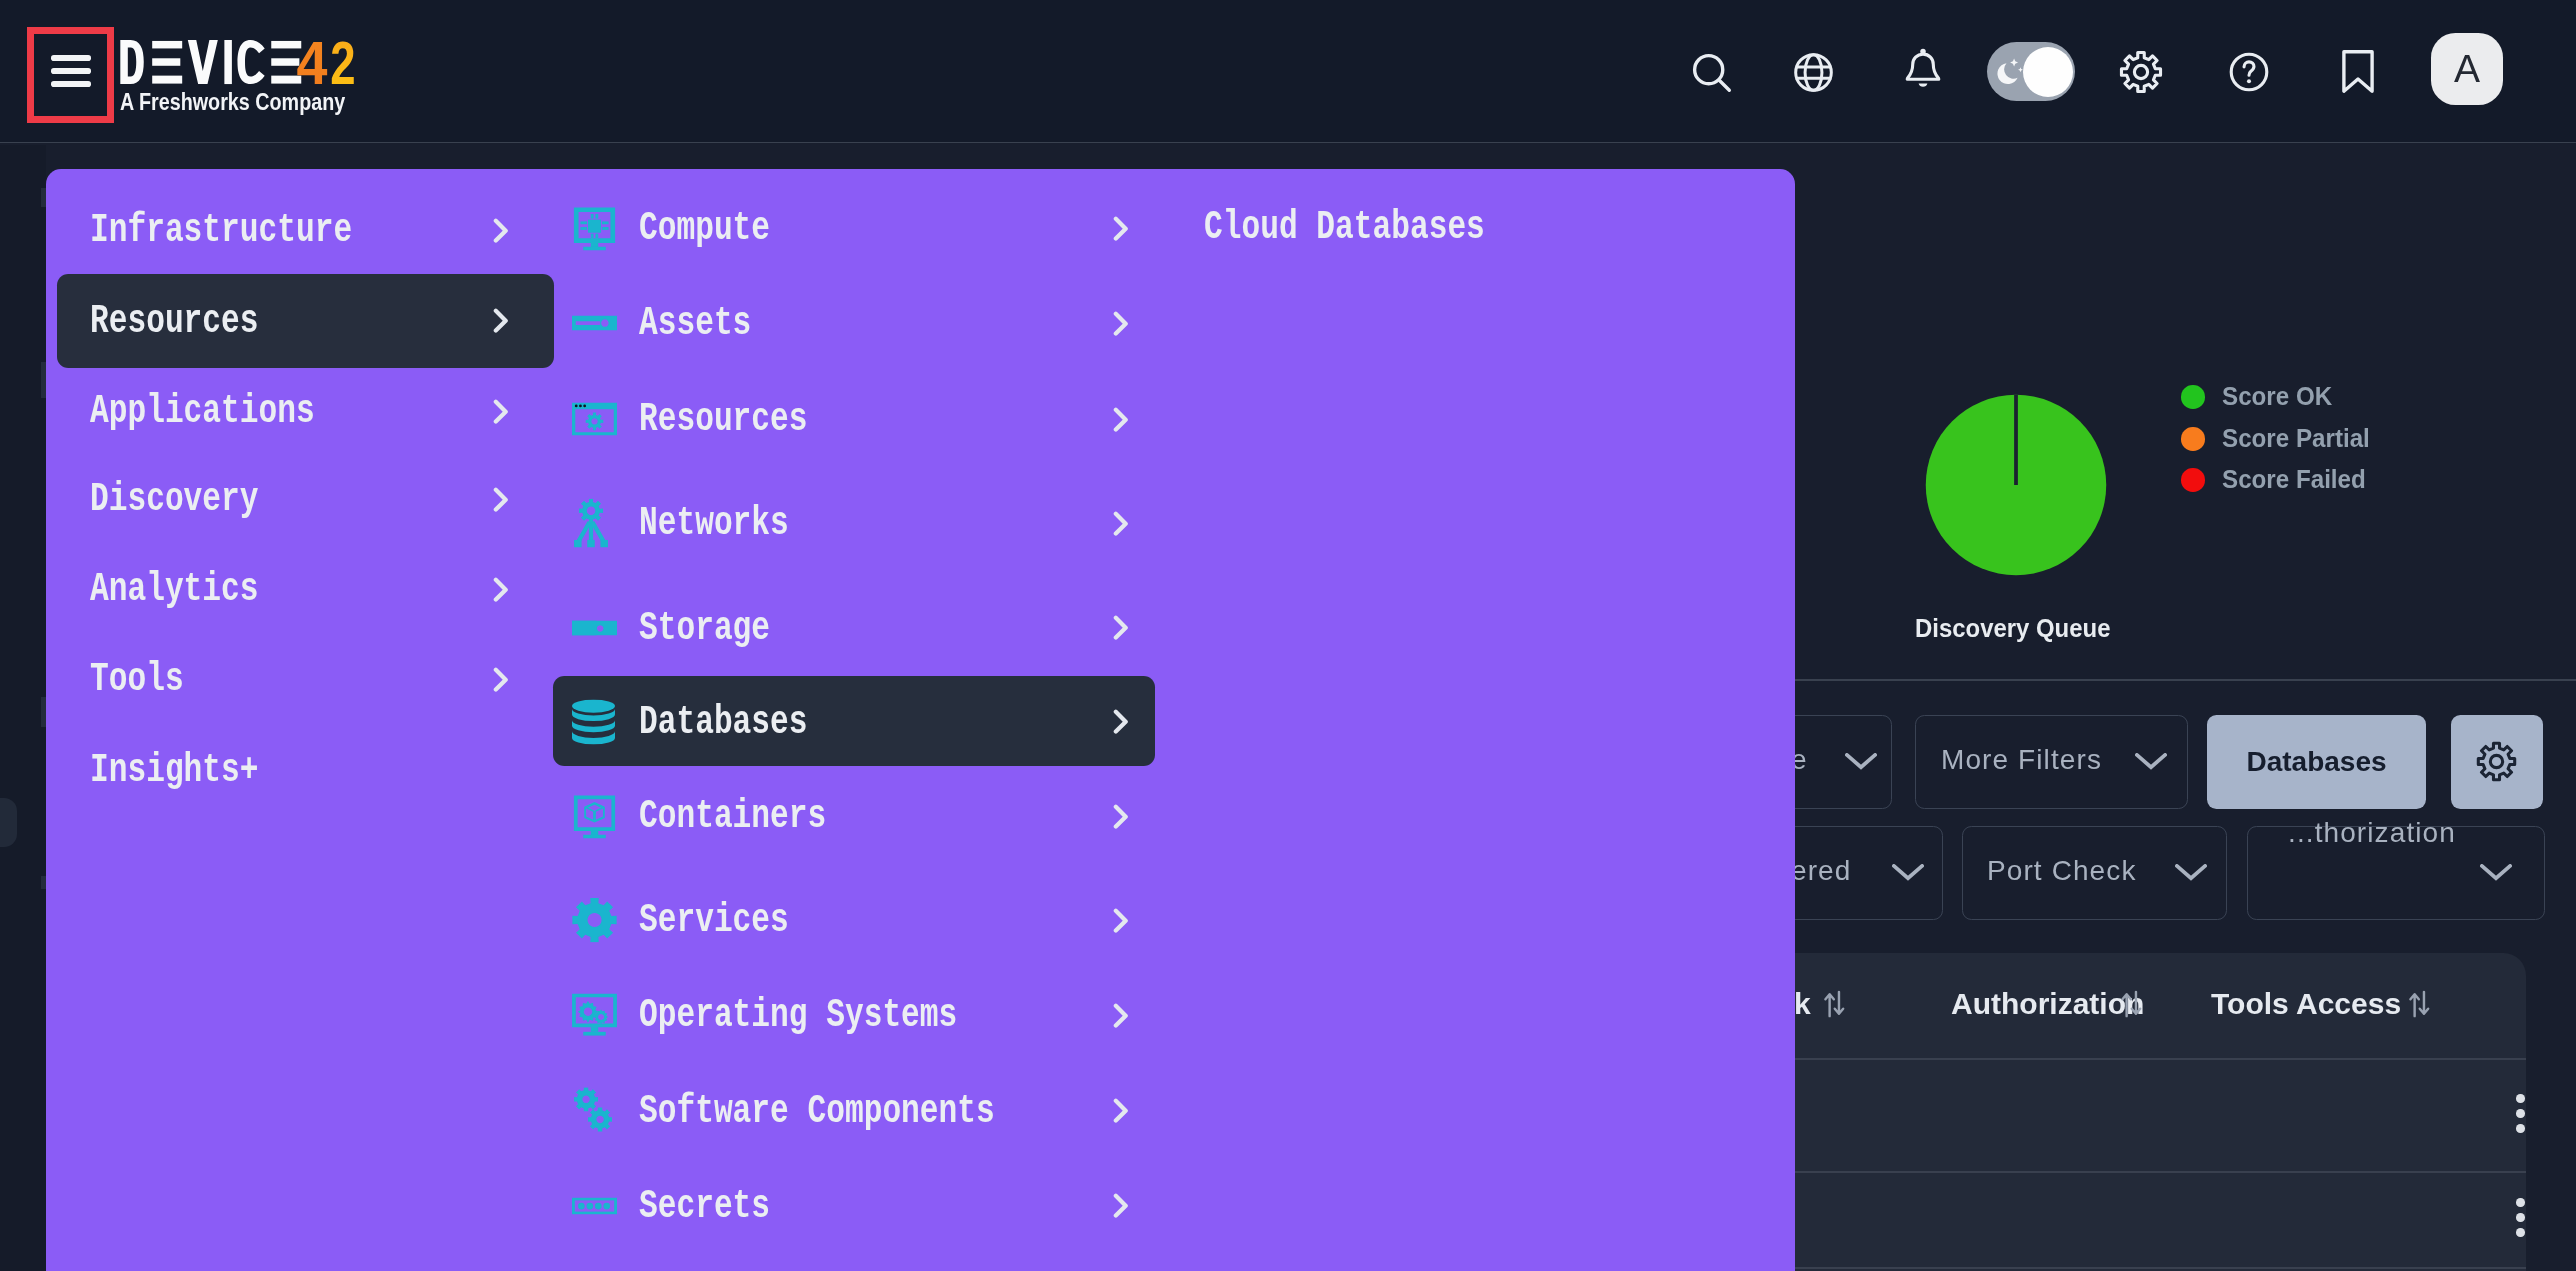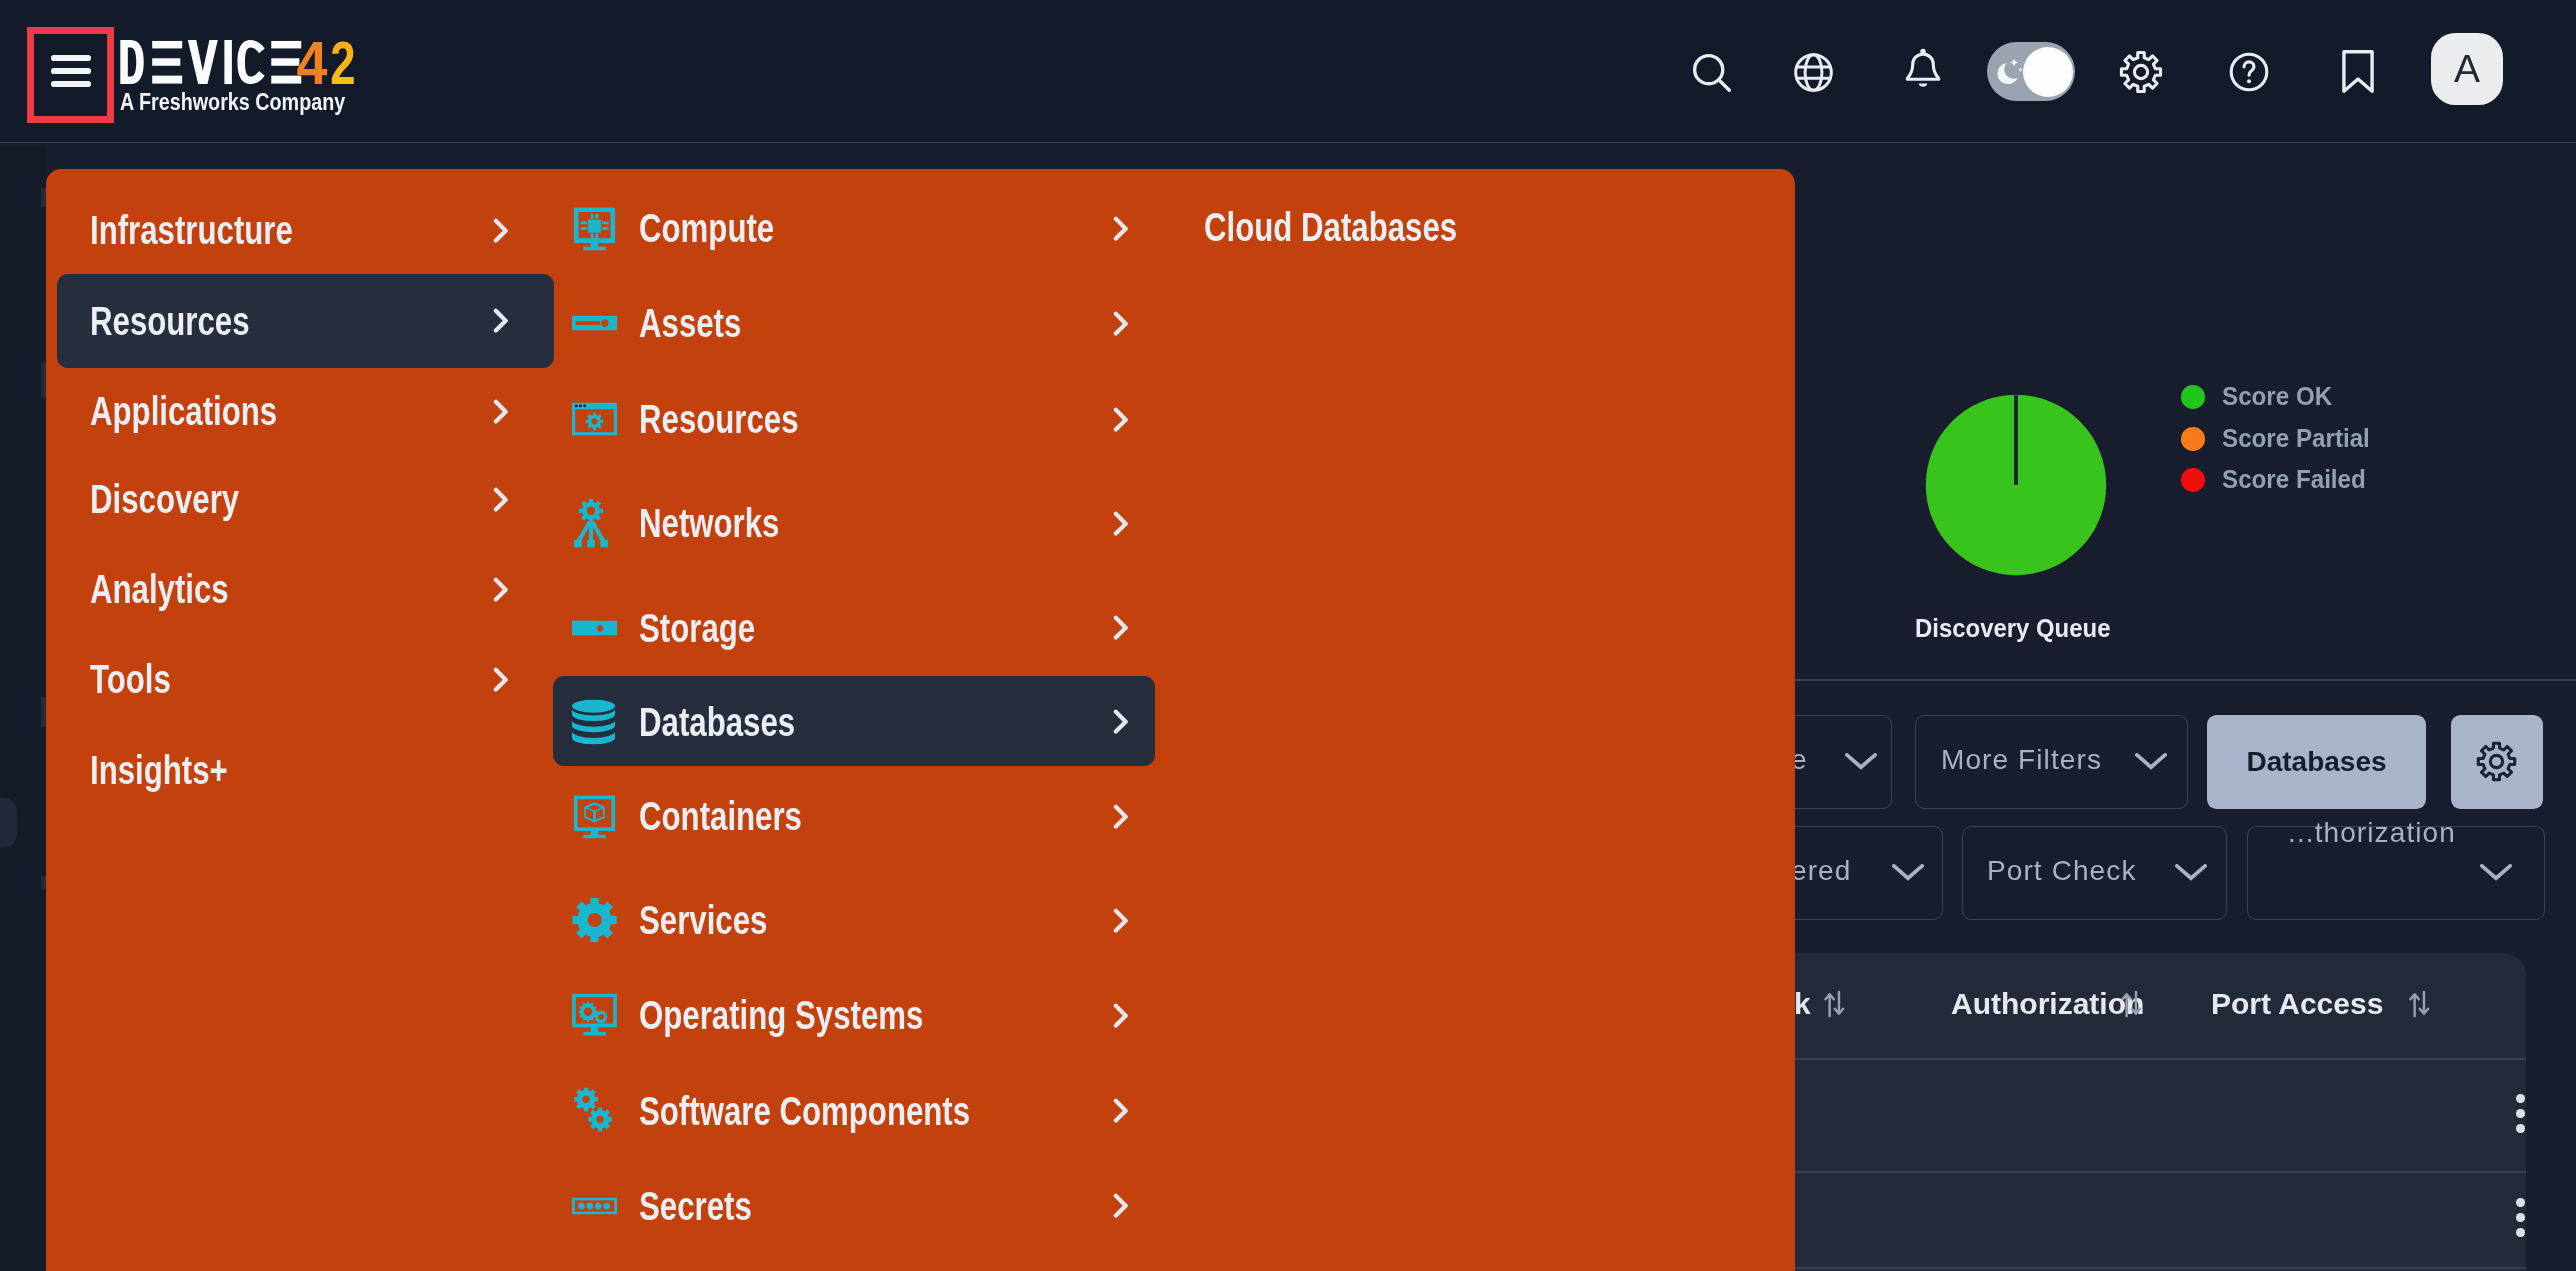--- a/index.html
+++ b/index.html
@@ -24,21 +24,21 @@
 
   #advanced { position:absolute; left:2207px; top:715px; width:219px; height:94px; background:#A7B4CA; border-radius:9.4px; color:#161E2E; font-size:28px; font-weight:bold; text-align:center; line-height:94px; }
   #gearbtn { position:absolute; left:2451px; top:715px; width:92px; height:94px; background:#A7B4CA; border-radius:9.4px; }
 
   #tablepanel { position:absolute; left:1506px; top:953px; width:1020px; height:318px; background:#232A39; border-radius:0 22.6px 0 0; }
   .th { position:absolute; font-size:30px; line-height:30px; font-weight:bold; color:#E6EAF0; }
   .tline { position:absolute; height:1.9px; background:#39404F; }
   .kebab span { display:block; width:8.5px; height:8.5px; border-radius:50%; background:#DDE1E7; margin:0 0 6.6px 0; }
 
   
-  #menu { position:absolute; left:46px; top:169px; width:1749px; height:1102px; background:#c2410c; border-radius:15px 15px 0 0; z-index:10; }
+  #menu { position:absolute; left:46px; top:169px; width:1749px; height:1102px; background:#8b5cf6; border-radius:15px 15px 0 0; z-index:10;font-family:Liberation Mono, monospace; }
   .m1txt { position:absolute; left:44px; top:50%; transform:translateY(-50%) scaleX(0.78); transform-origin:left center; font-size:40px; font-weight:bold; color:#EBEEF2; white-space:nowrap; }
   .m1hl { position:absolute; left:11.3px; top:105px; width:497px; height:94px; background:#272E3D; border-radius:11.3px; }
   .m2hl { position:absolute; left:507px; top:507px; width:602px; height:90px; background:#262E3D; border-radius:11.3px; }
   .m2txt { position:absolute; left:593px; transform:translateY(-50%) scaleX(0.78); transform-origin:left center; font-size:40px; font-weight:bold; color:#EBEEF2; white-space:nowrap; }
   .m2icon { position:absolute; left:526px; transform:translateY(-50%); }
   .chevr { position:absolute; }
   .m3txt { position:absolute; left:1158px; transform:translateY(-50%) scaleX(0.78); transform-origin:left center; font-size:40px; font-weight:bold; color:#EBEEF2; white-space:nowrap; }
   #redbox2 { position:absolute; left:1120px; top:107px; width:607px; height:89px; border:7.5px solid #EE3B47; background:#2A3140; }
   #redbox2 .m3txt { color:#5A6477; left:30px; top:50%; }
 </style>
@@ -100,21 +100,21 @@
 <div class="th" style="left:1794px; top:989px; z-index:3">k</div>
 <svg class="abs" style="left:1823px; top:990px; z-index:3" width="22.6" height="28" viewBox="0 0 24 30">
     <path d="M7 28 V6 M2.5 10 L7 4.5 L11.5 10" fill="none" stroke="#99A2B1" stroke-width="2.6" stroke-linecap="round" stroke-linejoin="round"></path>
     <path d="M17 2 V24 M12.5 20 L17 25.5 L21.5 20" fill="none" stroke="#99A2B1" stroke-width="2.6" stroke-linecap="round" stroke-linejoin="round"></path>
   </svg>
 <div class="th" style="left:1951px; top:989px; z-index:3">Authorization</div>
 <svg class="abs" style="left:2120px; top:990px; z-index:3" width="22.6" height="28" viewBox="0 0 24 30">
     <path d="M7 28 V6 M2.5 10 L7 4.5 L11.5 10" fill="none" stroke="#99A2B1" stroke-width="2.6" stroke-linecap="round" stroke-linejoin="round"></path>
     <path d="M17 2 V24 M12.5 20 L17 25.5 L21.5 20" fill="none" stroke="#99A2B1" stroke-width="2.6" stroke-linecap="round" stroke-linejoin="round"></path>
   </svg>
-<div class="th" style="left:2211px; top:989px; z-index:3">Port Access</div>
+<div class="th" style="left:2211px; top:989px; z-index:3">Tools Access</div>
 <svg class="abs" style="left:2408px; top:990px; z-index:3" width="22.6" height="28" viewBox="0 0 24 30">
     <path d="M7 28 V6 M2.5 10 L7 4.5 L11.5 10" fill="none" stroke="#99A2B1" stroke-width="2.6" stroke-linecap="round" stroke-linejoin="round"></path>
     <path d="M17 2 V24 M12.5 20 L17 25.5 L21.5 20" fill="none" stroke="#99A2B1" stroke-width="2.6" stroke-linecap="round" stroke-linejoin="round"></path>
   </svg>
 <div class="tline" style="left:1506px; top:1058px; width:1020px; z-index:3"></div>
 <div class="tline" style="left:1506px; top:1171px; width:1020px; z-index:3"></div>
 <div class="tline" style="left:1506px; top:1267px; width:1020px; z-index:3"></div>
 <div class="abs kebab" style="left:2516px; top:1094px; z-index:3">
     <span></span>
     <span></span>

